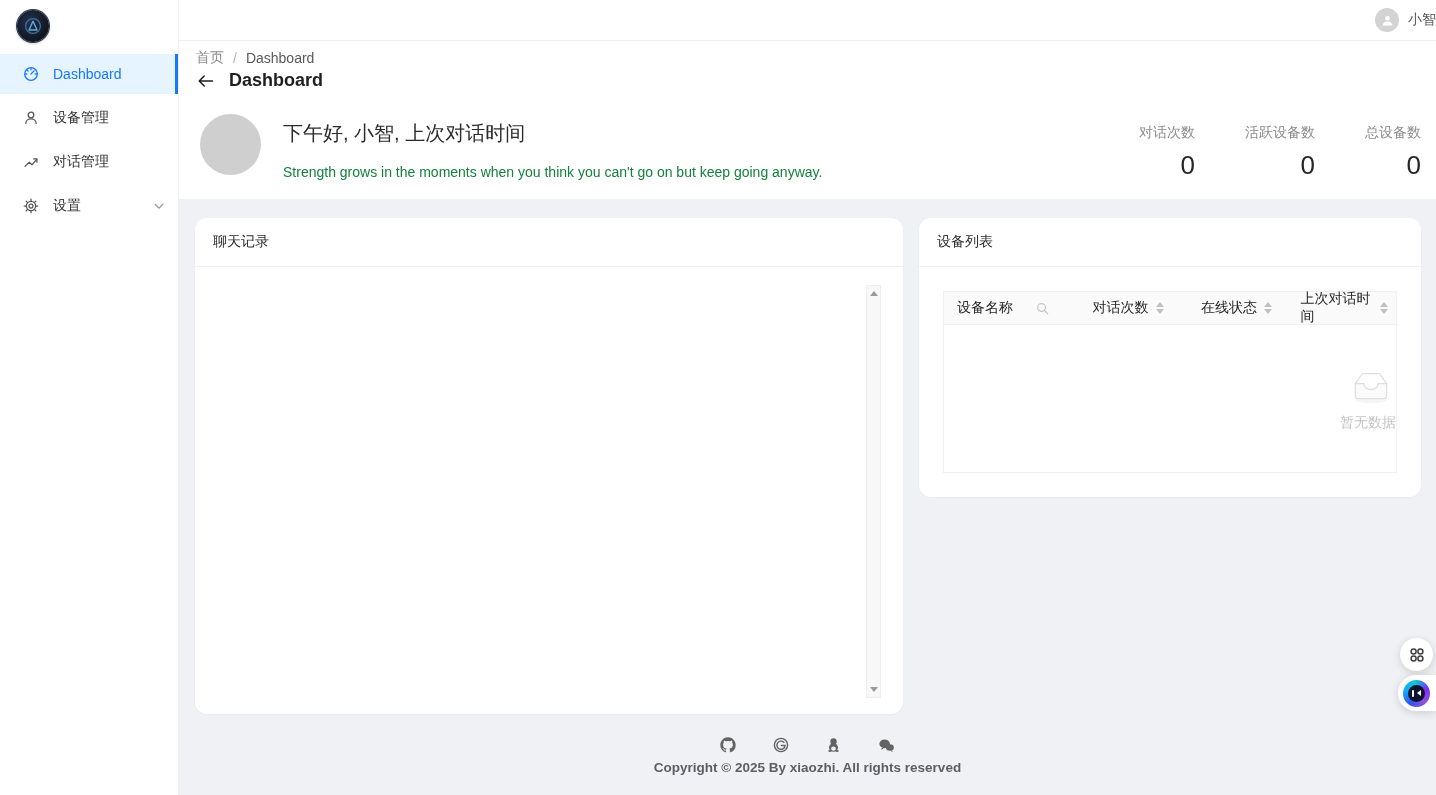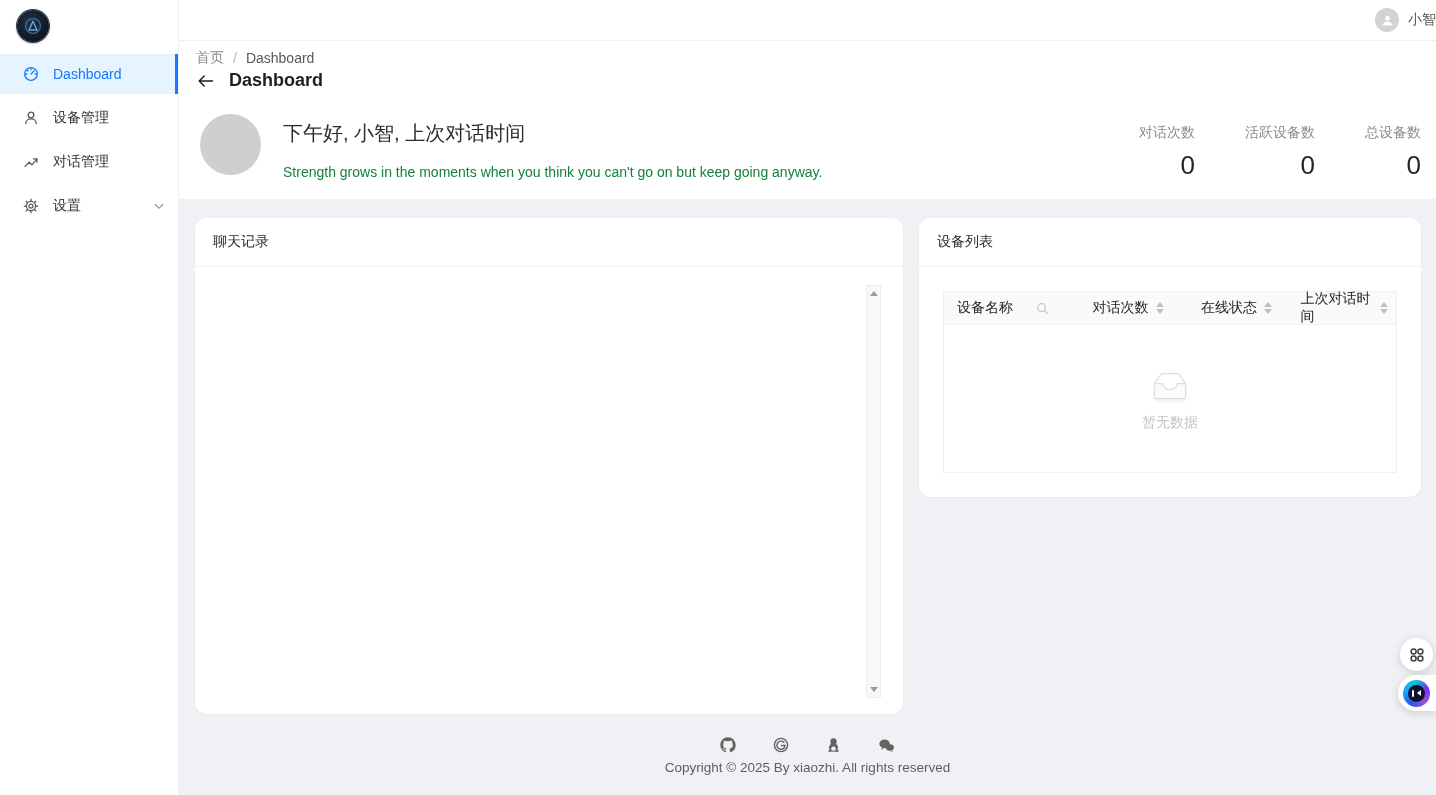--- a/index.html
+++ b/index.html
@@ -60,24 +60,24 @@
   .tri-down { width:0; height:0; border-left:4px solid transparent; border-right:4px solid transparent; border-top:5px solid #9a9a9a; }
   .device-card { left:740px; top:19px; width:502px; height:279px; }
   .dtable { position:absolute; left:24px; top:73px; width:454px; height:182px; border:1px solid #f0f0f0; }
   .dt-head { display:flex; height:33px; background:#fafafa; border-bottom:1px solid #f0f0f0; }
   .th { display:flex; align-items:center; gap:5px; font-size:14px; color:#262626; font-weight:500; padding:0 8px 0 13px; cursor:pointer; }
   .th:nth-child(1){ width:30%; } .th:nth-child(2){ width:24%; } .th:nth-child(3){ width:22%; } .th:nth-child(4){ width:24%;gap:7px; }
   .th .search-ic { margin-left:18px; display:flex; }
   .sorter { display:flex; flex-direction:column; gap:2px; margin-left:2px; }
   .s-up { width:0;height:0;border-left:4px solid transparent;border-right:4px solid transparent;border-bottom:5px solid #bfbfbf; }
   .s-down { width:0;height:0;border-left:4px solid transparent;border-right:4px solid transparent;border-top:5px solid #bfbfbf; }
-  .dt-empty { height:148px; display:flex; flex-direction:column; align-items:center; justify-content:center; gap:8px; }
+  .dt-empty { height:148px; display:flex; flex-direction:column; align-items:flex-end; justify-content:center; gap:8px; }
   .empty-text { font-size:14px; color:rgba(0,0,0,.25); }
   
-  .footer { position:absolute; left:0; top:538px; width:100%; text-align:center; }
+  .footer { position:absolute; left:0; top:538px; width:100%; text-align:center;font-weight:bold; }
   .f-icons { display:flex; justify-content:center; gap:37px; align-items:center; }
   .f-icons span { display:flex; cursor:pointer; }
   .f-copy { margin-top:7px; font-size:13.5px; color:#5a5f66; }
   
   .fab-apps { position:absolute; right:3px; top:638px; width:33px; height:33px; border-radius:50%;
     background:#fff; box-shadow:0 2px 8px rgba(0,0,0,.15); display:flex; align-items:center;
     justify-content:center; z-index:20; cursor:pointer; }
   .fab-ai { position:absolute; right:0; top:675px; width:38px; height:36px; background:#fff;
     border-radius:18px 0 0 18px; box-shadow:0 2px 8px rgba(0,0,0,.15); display:flex;
     align-items:center; padding-left:5px; z-index:20; cursor:pointer; }

